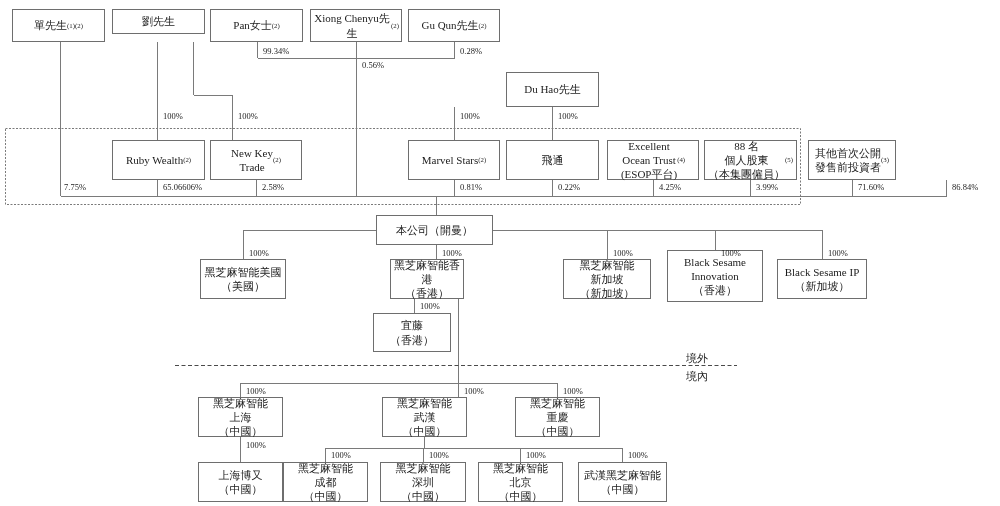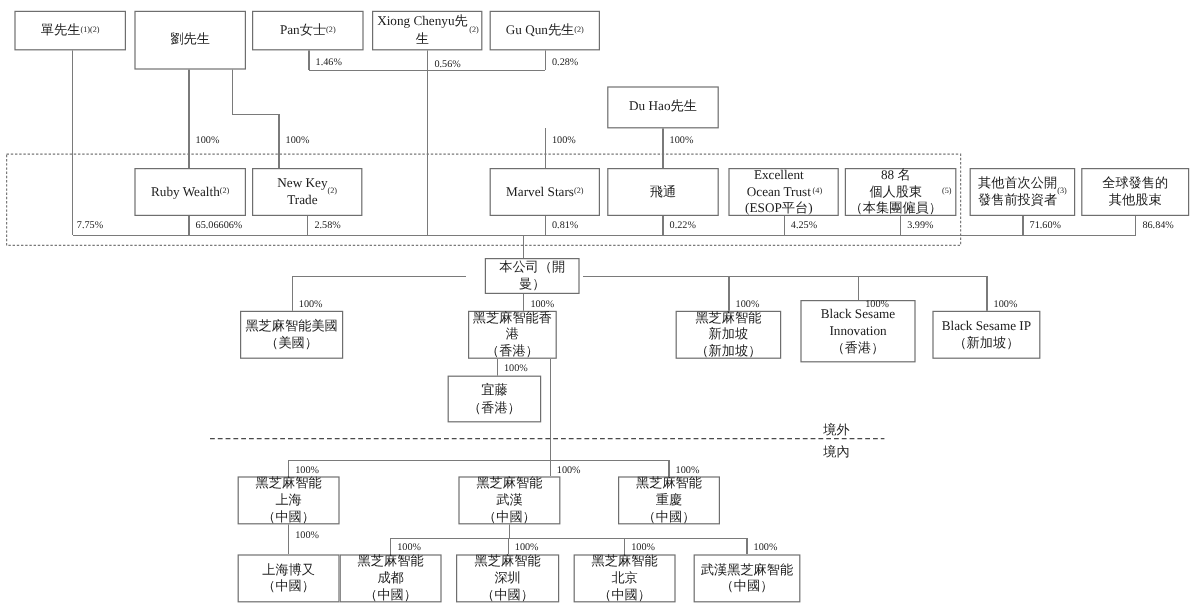--- a/index.html
+++ b/index.html
@@ -65,56 +65,55 @@
       <line x1="325.5" y1="448" x2="325.5" y2="462"></line>
       <line x1="423.5" y1="448" x2="423.5" y2="462"></line>
       <line x1="520.5" y1="448" x2="520.5" y2="462"></line>
       <line x1="622.5" y1="448" x2="622.5" y2="462"></line>
     </g>
     <rect x="5.5" y="128.5" width="795" height="76" fill="none" stroke="#7a7a7a" stroke-width="1" stroke-dasharray="2,1.5"></rect>
     <line x1="175" y1="365.5" x2="737" y2="365.5" stroke="#4a4a4a" stroke-width="1" stroke-dasharray="4,2.5"></line>
   </svg>
 
   <div class="node" style="left:12px;top:9px;width:93px;height:33px">單先生<sup>(1)(2)</sup></div>
-  <div class="node" style="left:112px;top:9px;width:93px;height:49px">劉先生</div>
+  <div class="node" style="left:112px;top:9px;width:93px;height:25px">劉先生</div>
   <div class="node" style="left:210px;top:9px;width:93px;height:33px">Pan女士<sup>(2)</sup></div>
   <div class="node" style="left:310px;top:9px;width:92px;height:33px">Xiong Chenyu先生<sup>(2)</sup></div>
   <div class="node" style="left:408px;top:9px;width:92px;height:33px">Gu Qun先生<sup>(2)</sup></div>
 
   <div class="node" style="left:506px;top:72px;width:93px;height:35px">Du Hao先生</div>
 
   <div class="node" style="left:112px;top:140px;width:93px;height:40px">Ruby Wealth<sup>(2)</sup></div>
   <div class="node" style="left:210px;top:140px;width:92px;height:40px">New Key<br>Trade<sup>(2)</sup></div>
   <div class="node" style="left:408px;top:140px;width:92px;height:40px">Marvel Stars<sup>(2)</sup></div>
   <div class="node" style="left:506px;top:140px;width:93px;height:40px">飛通</div>
   <div class="node" style="left:607px;top:140px;width:92px;height:40px">Excellent<br>Ocean Trust<br>(ESOP平台)<sup>(4)</sup></div>
   <div class="node" style="left:704px;top:140px;width:93px;height:40px">88 名<br>個人股東<br>（本集團僱員）<sup>(5)</sup></div>
   <div class="node" style="left:808px;top:140px;width:88px;height:40px">其他首次公開<br>發售前投資者<sup>(3)</sup></div>
-  <div class="node" style="left:901px;top:140px;width:90px;height:40px">全球發售的<br>其他股束</div>
 
-  <div class="node" style="left:404px;top:215px;width:79px;height:30px">本公司（開曼）</div>
+  <div class="node" style="left:376px;top:215px;width:117px;height:30px">本公司（開曼）</div>
 
   <div class="node" style="left:200px;top:259px;width:86px;height:40px">黑芝麻智能美國<br>（美國）</div>
   <div class="node" style="left:390px;top:259px;width:74px;height:40px">黑芝麻智能香港<br>（香港）</div>
   <div class="node" style="left:563px;top:259px;width:88px;height:40px">黑芝麻智能<br>新加坡<br>（新加坡）</div>
   <div class="node" style="left:667px;top:250px;width:96px;height:52px">Black Sesame Innovation<br>（香港）</div>
   <div class="node" style="left:777px;top:259px;width:90px;height:40px">Black Sesame IP<br>（新加坡）</div>
   <div class="node" style="left:373px;top:313px;width:78px;height:39px">宜藤<br>（香港）</div>
 
   <div class="node" style="left:198px;top:397px;width:85px;height:40px">黑芝麻智能<br>上海<br>（中國）</div>
   <div class="node" style="left:382px;top:397px;width:85px;height:40px">黑芝麻智能<br>武漢<br>（中國）</div>
   <div class="node" style="left:515px;top:397px;width:85px;height:40px">黑芝麻智能<br>重慶<br>（中國）</div>
   <div class="node" style="left:198px;top:462px;width:85px;height:40px">上海博又<br>（中國）</div>
   <div class="node" style="left:283px;top:462px;width:85px;height:40px">黑芝麻智能<br>成都<br>（中國）</div>
   <div class="node" style="left:380px;top:462px;width:86px;height:40px">黑芝麻智能<br>深圳<br>（中國）</div>
   <div class="node" style="left:478px;top:462px;width:85px;height:40px">黑芝麻智能<br>北京<br>（中國）</div>
   <div class="node" style="left:578px;top:462px;width:89px;height:40px">武漢黑芝麻智能<br>（中國）</div>
 
-  <div class="pct" style="left:263px;top:46px">1.46%</div>
-  <div class="pct" style="left:362px;top:48px">0.56%</div>
+  <div class="pct" style="left:263px;top:46px">99.34%</div>
+  <div class="pct" style="left:362px;top:60px">0.56%</div>
   <div class="pct" style="left:460px;top:46px">0.28%</div>
   <div class="pct" style="left:163px;top:111px">100%</div>
   <div class="pct" style="left:238px;top:111px">100%</div>
   <div class="pct" style="left:460px;top:111px">100%</div>
   <div class="pct" style="left:558px;top:111px">100%</div>
   <div class="pct" style="left:64px;top:182px">7.75%</div>
   <div class="pct" style="left:163px;top:182px">65.06606%</div>
   <div class="pct" style="left:262px;top:182px">2.58%</div>
   <div class="pct" style="left:460px;top:182px">0.81%</div>
   <div class="pct" style="left:558px;top:182px">0.22%</div>

